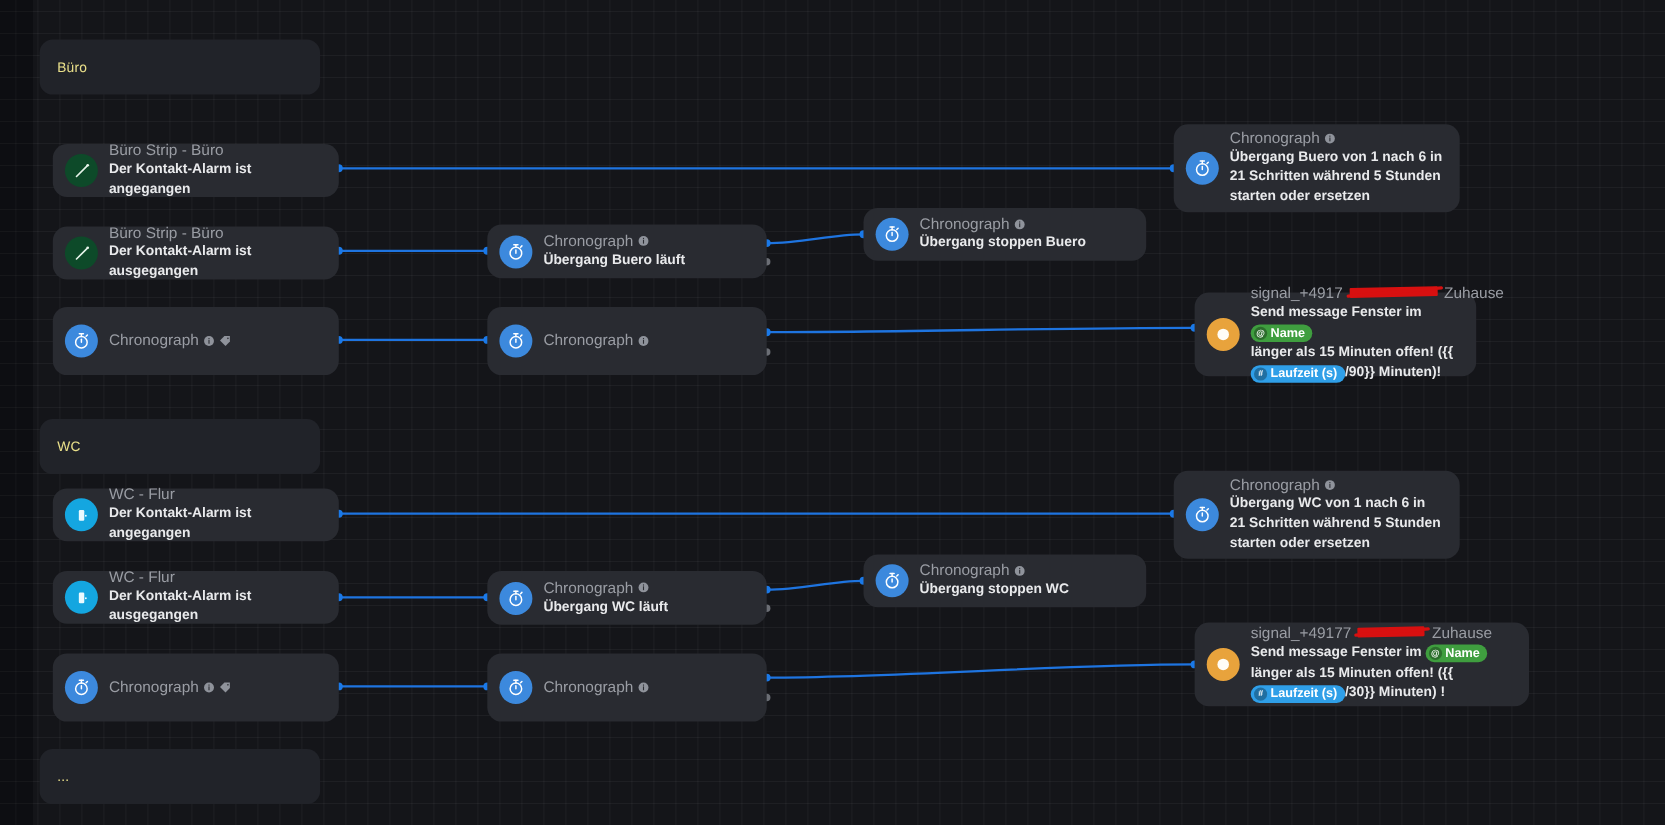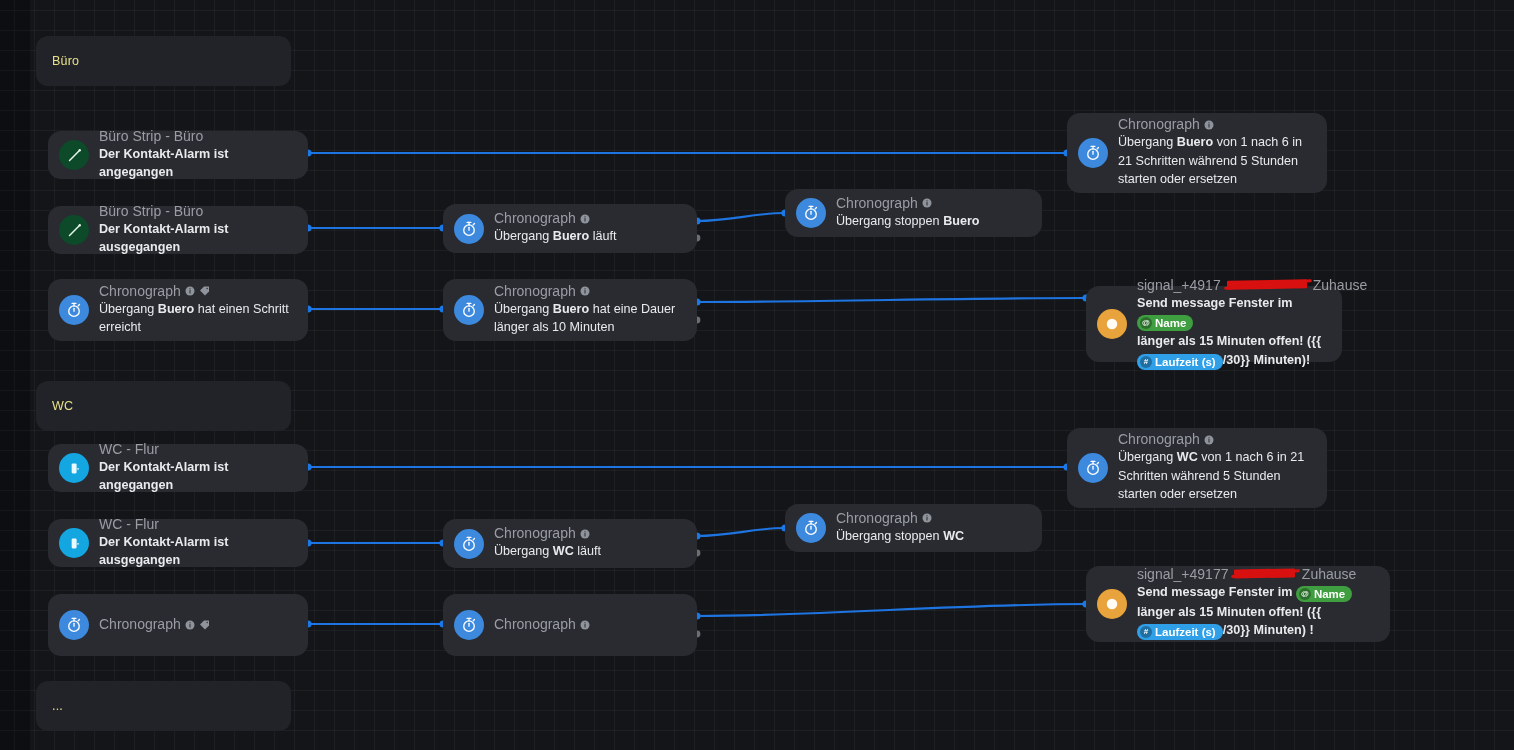--- a/index.html
+++ b/index.html
@@ -92,21 +92,21 @@
     position: absolute; left: -1px; right: -3px; top: 4px; height: 3px;
     background: #d81010; border-radius: 2px;
     transform: rotate(-5deg);
   }
   .meta .redact .txt { visibility: hidden; }
 
   .title {
     font-size: 12.6px; font-weight: bold; color: #e9eaec;
     line-height: 15.5px;
   }
-  .title .reg { font-weight: normal; }
+  .title .reg { font-weight: bold; }
   .title .bold { font-weight: bold; }
 
   .chip {
     display: inline-flex; align-items: center; gap: 3px;
     border-radius: 9px; padding: 0 7px 0 3px;
     font-size: 11.5px; font-weight: bold; color: #fff;
     line-height: 16px; vertical-align: baseline;
   }
   .chip .dot {
     width: 12px; height: 12px; border-radius: 50%;
@@ -237,23 +237,20 @@
         <svg class="icon-info" width="10" height="10" viewBox="0 0 20 20">
             <circle cx="10" cy="10" r="9" fill="#8f939b"></circle>
             <rect x="9" y="8" width="2" height="7" fill="#2b2d33"></rect>
             <rect x="9" y="4.5" width="2" height="2.2" fill="#2b2d33"></rect>
           </svg>
         <svg class="icon-tag" width="11" height="10" viewBox="0 0 22 20">
             <path d="M2 9 L10 1 H20 V11 L12 19 Z" fill="#8f939b"></path>
             <circle cx="16.4" cy="5.1" r="1.5" fill="#2b2d33"></circle>
           </svg>
       </span>
-      <span class="title">
-        <span class="reg">Übergang </span><span class="bold">Buero</span><span class="reg"> hat einen Schritt erreicht</span>
-      </span>
     </span>
   </div>
 
   <div class="node" style="left:443px; top:204px; width:254px; height:49px;">
     <span class="ico ico-blue">
       <svg width="18" height="18" viewBox="0 0 24 24" fill="none" stroke="#fff" stroke-width="1.8" stroke-linecap="round">
         <circle cx="12" cy="13.5" r="7"></circle>
           <path d="M12 13.5 L12 9.8"></path>
           <path d="M9.5 3.2 h5"></path>
           <path d="M12 3.2 v3.3"></path>
@@ -287,23 +284,20 @@
     </span>
     <span class="body">
       <span class="meta">
         <span>Chronograph</span>
         <svg class="icon-info" width="10" height="10" viewBox="0 0 20 20">
             <circle cx="10" cy="10" r="9" fill="#8f939b"></circle>
             <rect x="9" y="8" width="2" height="7" fill="#2b2d33"></rect>
             <rect x="9" y="4.5" width="2" height="2.2" fill="#2b2d33"></rect>
           </svg>
       </span>
-      <span class="title">
-        <span class="reg">Übergang </span><span class="bold">Buero</span><span class="reg"> hat eine Dauer länger als 10  Minuten</span>
-      </span>
     </span>
   </div>
 
   <div class="node" style="left:785px; top:189px; width:257px; height:48px;">
     <span class="ico ico-blue">
       <svg width="18" height="18" viewBox="0 0 24 24" fill="none" stroke="#fff" stroke-width="1.8" stroke-linecap="round">
         <circle cx="12" cy="13.5" r="7"></circle>
           <path d="M12 13.5 L12 9.8"></path>
           <path d="M9.5 3.2 h5"></path>
           <path d="M12 3.2 v3.3"></path>
@@ -343,39 +337,39 @@
             <rect x="9" y="8" width="2" height="7" fill="#2b2d33"></rect>
             <rect x="9" y="4.5" width="2" height="2.2" fill="#2b2d33"></rect>
           </svg>
       </span>
       <span class="title">
         <span class="reg">Übergang </span><span class="bold">Buero</span><span class="reg"> von 1 nach 6 in 21 Schritten während 5  Stunden starten oder ersetzen</span>
       </span>
     </span>
   </div>
 
-  <div class="node" style="left:1086px; top:266px; width:256px; height:76px;margin-top:20px;">
+  <div class="node" style="left:1086px; top:266px; width:256px; height:76px;">
     <span class="ico ico-orange">
       <svg width="18" height="18" viewBox="0 0 24 24">
           <circle cx="12" cy="12" r="7" fill="#fffdf6"></circle>
         </svg>
     </span>
     <span class="body">
       <span class="meta">
         <span>signal_+4917</span>
           <span class="redact"><span class="bar"></span><span class="bar2"></span><span class="txt">XXXXXXXXX</span></span>
           <span>Zuhause</span>
       </span>
       <span class="title"><span class="bold">Send message Fenster im </span><span class="chip chip-green">
             <span class="dot">@</span>
             <span>Name</span>
           </span><br><span class="bold">länger als 15 Minuten offen! ({{</span><br><span class="chip chip-blue">
             <span class="dot">#</span>
             <span>Laufzeit (s)</span>
-          </span><span class="bold">/30}} Minuten)!</span></span>
+          </span><span class="bold">/90}} Minuten)!</span></span>
     </span>
   </div>
 
   <div class="node" style="left:48px; top:444px; width:260px; height:48px;">
     <span class="ico ico-cyan">
       <svg width="17" height="17" viewBox="0 0 24 24">
           <rect x="8" y="5" width="7" height="14" rx="1.6" fill="#eafaff"></rect>
           <circle cx="17" cy="12.5" r="1.2" fill="#eafaff"></circle>
         </svg>
     </span>

